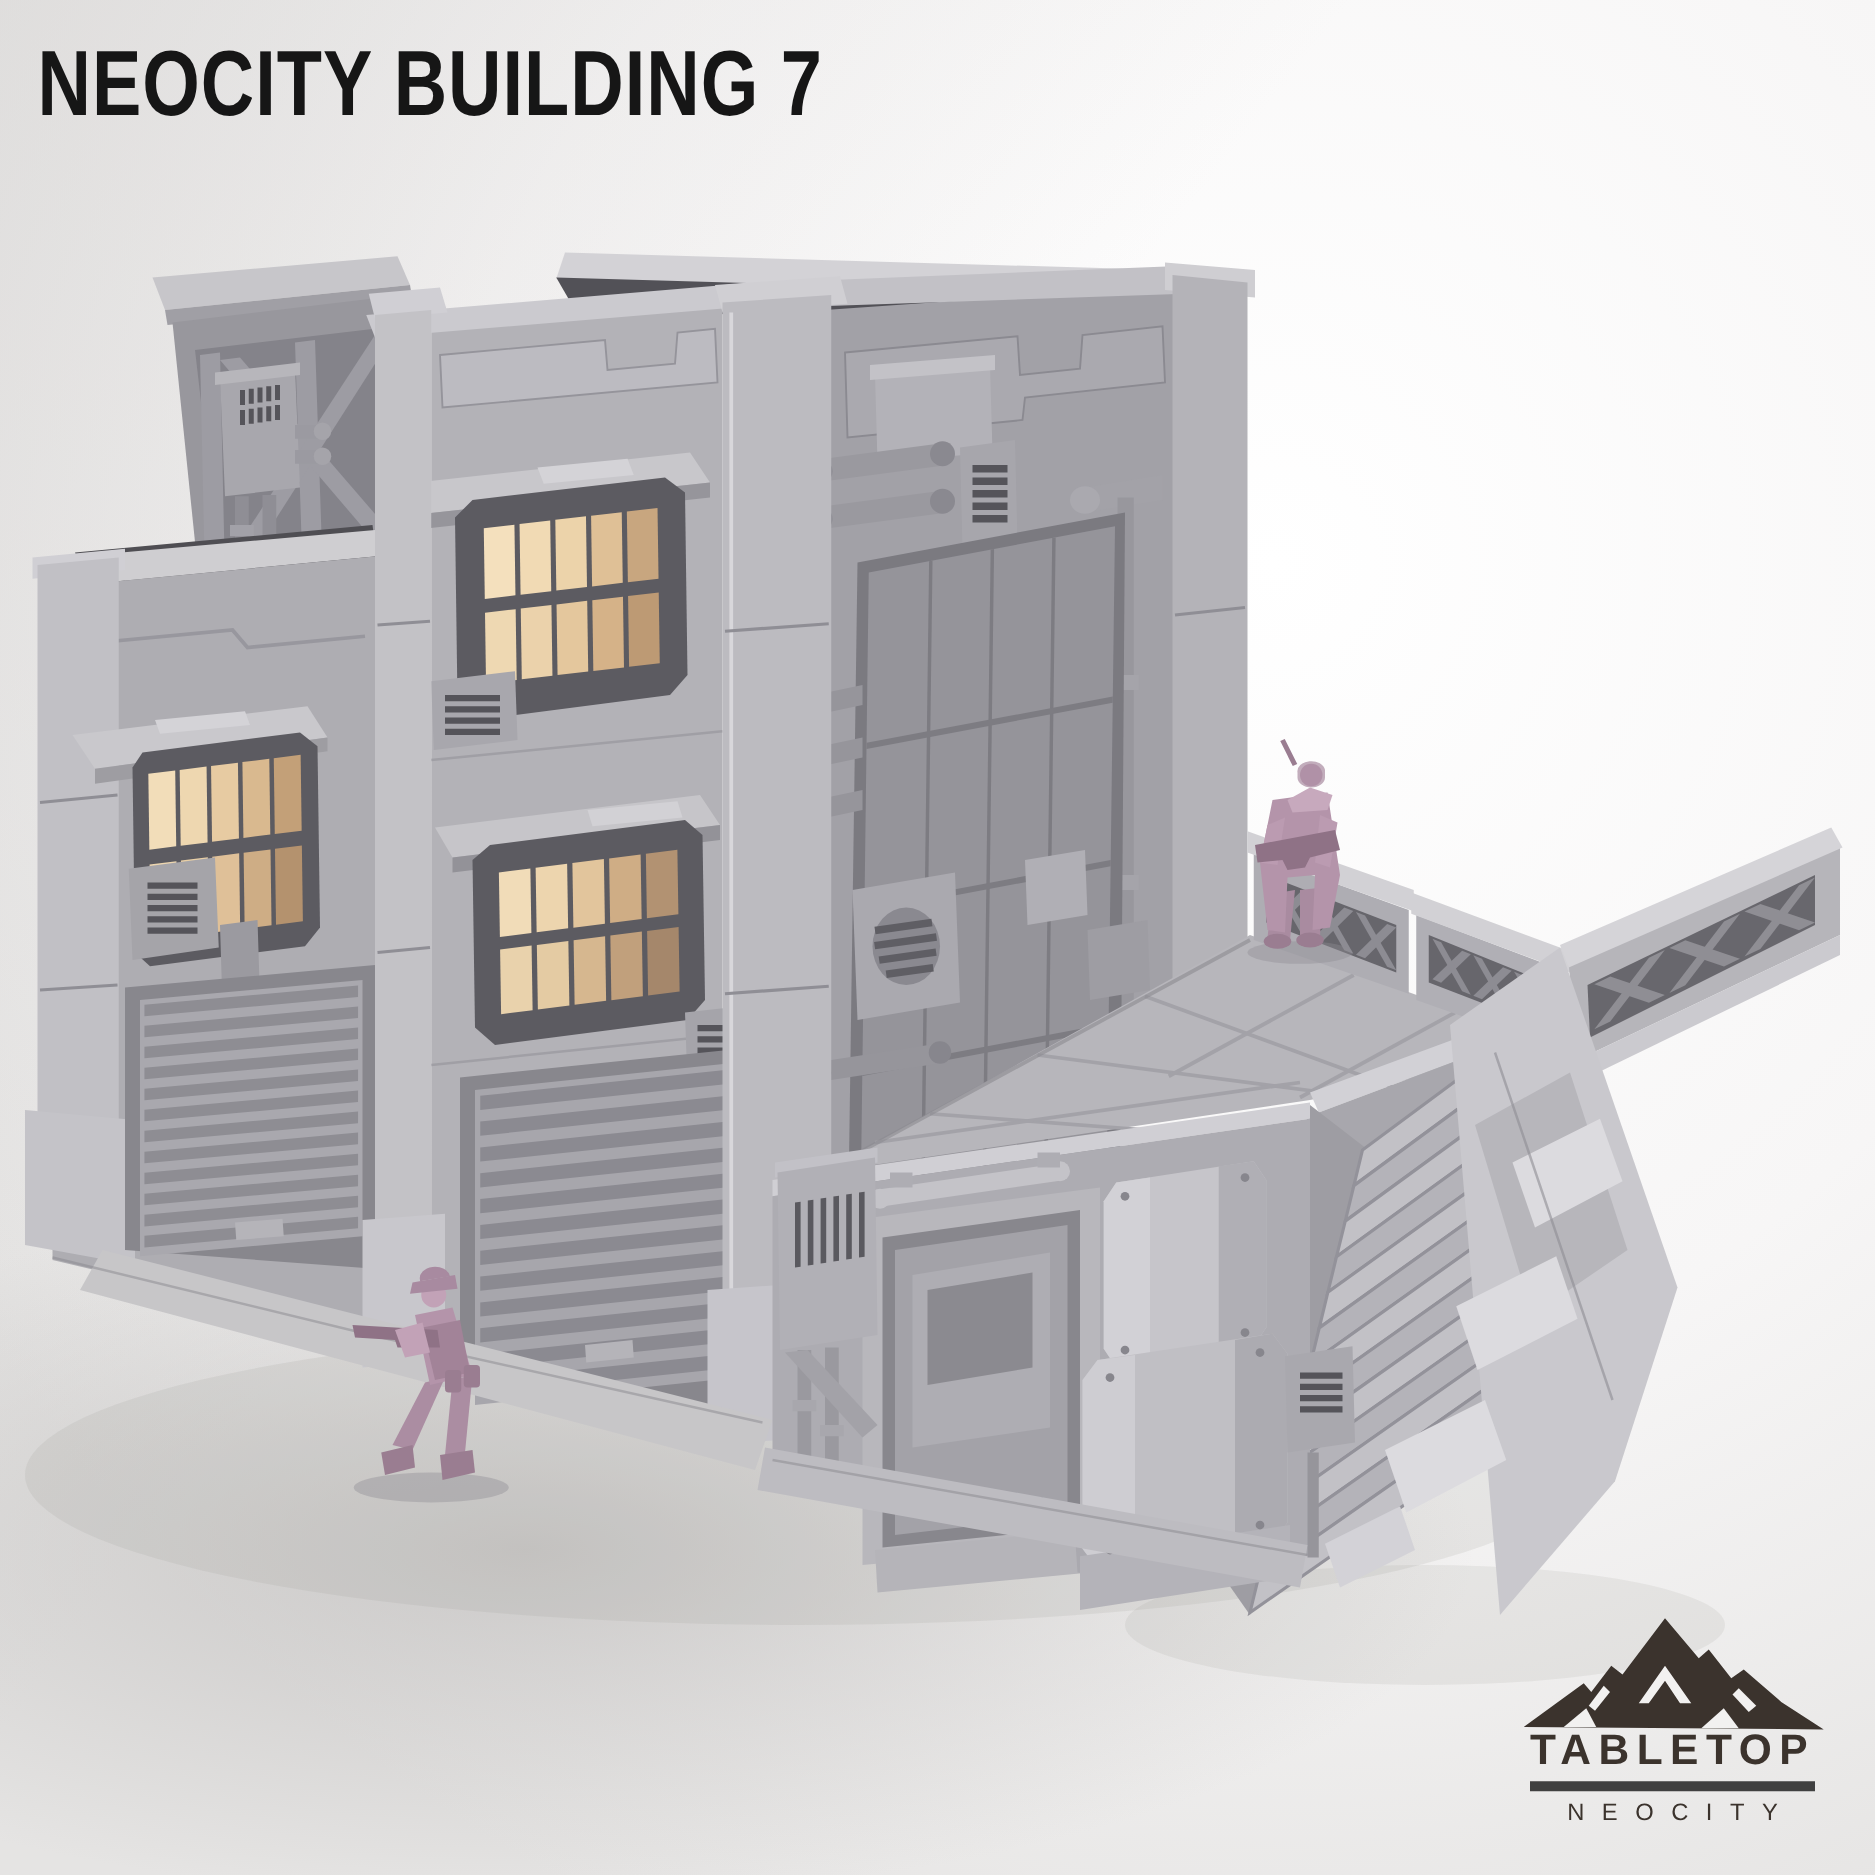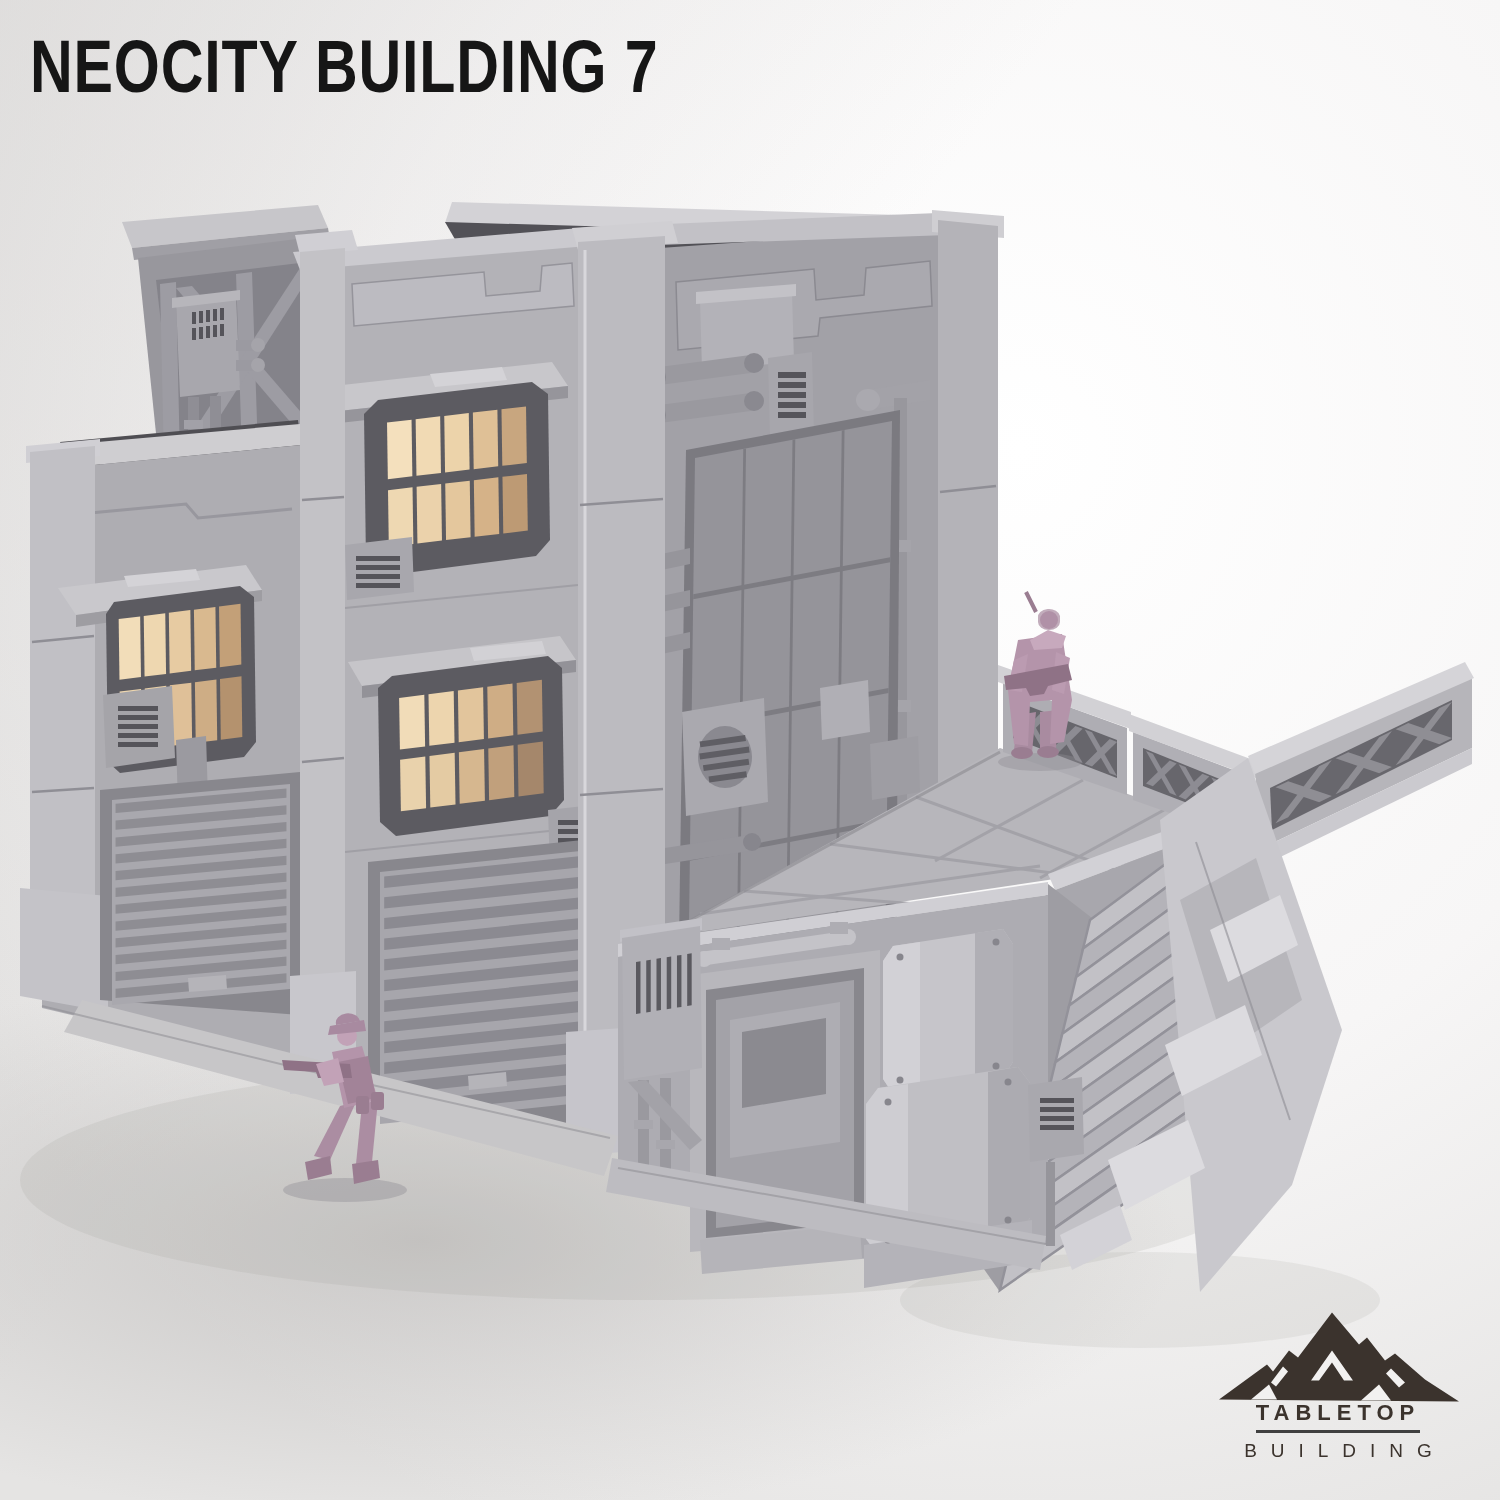--- a/index.html
+++ b/index.html
@@ -12,22 +12,22 @@
   .page-title{
     position:absolute;left:30px;top:24px;margin:0;
     font-size:74px;font-weight:700;color:#161616;letter-spacing:1px;
     transform:scaleX(.8);transform-origin:left top;white-space:nowrap;
   }
   .brand{
     position:absolute;right:28px;bottom:38px;width:268px;
     display:flex;flex-direction:column;align-items:center;color:#3b332d;
   }
   .brand-name{
-    font-size:22px;font-weight:700;letter-spacing:6px;line-height:1.05;
-    border-bottom:3px solid #404040;padding-bottom:6px;margin-top:-6px;white-space:nowrap;
+    font-size:34px;font-weight:700;letter-spacing:6px;line-height:1.05;
+    border-bottom:8px solid #404040;padding-bottom:6px;margin-top:-6px;white-space:nowrap;
   }
   .brand-sub{
     font-size:19px;font-weight:400;letter-spacing:14px;margin-top:7px;
     white-space:nowrap;text-indent:14px;
   }
 </style>
 </head>
 <body>
 
 <div class="canvas">
@@ -538,16 +538,16 @@
 <div class="brand">
   <svg width="250" height="108" viewBox="0 0 250 105">
     <path fill="#3b332d" d="M6,99 L54,64 L60,71 L76,50 L85,57 L119,12 L146,44 L154,37 L172,60 L182,53 L212,79 L246,101 Z"></path>
     <polygon fill="#f2f1f0" points="98,80 119,50 140,80 131,80 119,62 106,80"></polygon>
     <polygon fill="#f2f1f0" points="58,82 70,66 75,71 63,86"></polygon>
     <polygon fill="#f2f1f0" points="178,68 192,82 186,87 173,73"></polygon>
     <polygon fill="#f2f1f0" points="38,99 56,84 64,99"></polygon>
     <polygon fill="#f2f1f0" points="148,100 166,84 178,100"></polygon>
   </svg>
   <div class="brand-name">TABLETOP</div>
-  <div class="brand-sub">BUILDING</div>
+  <div class="brand-sub">NEOCITY</div>
 </div>
 
 </div>
 
 </body></html>

